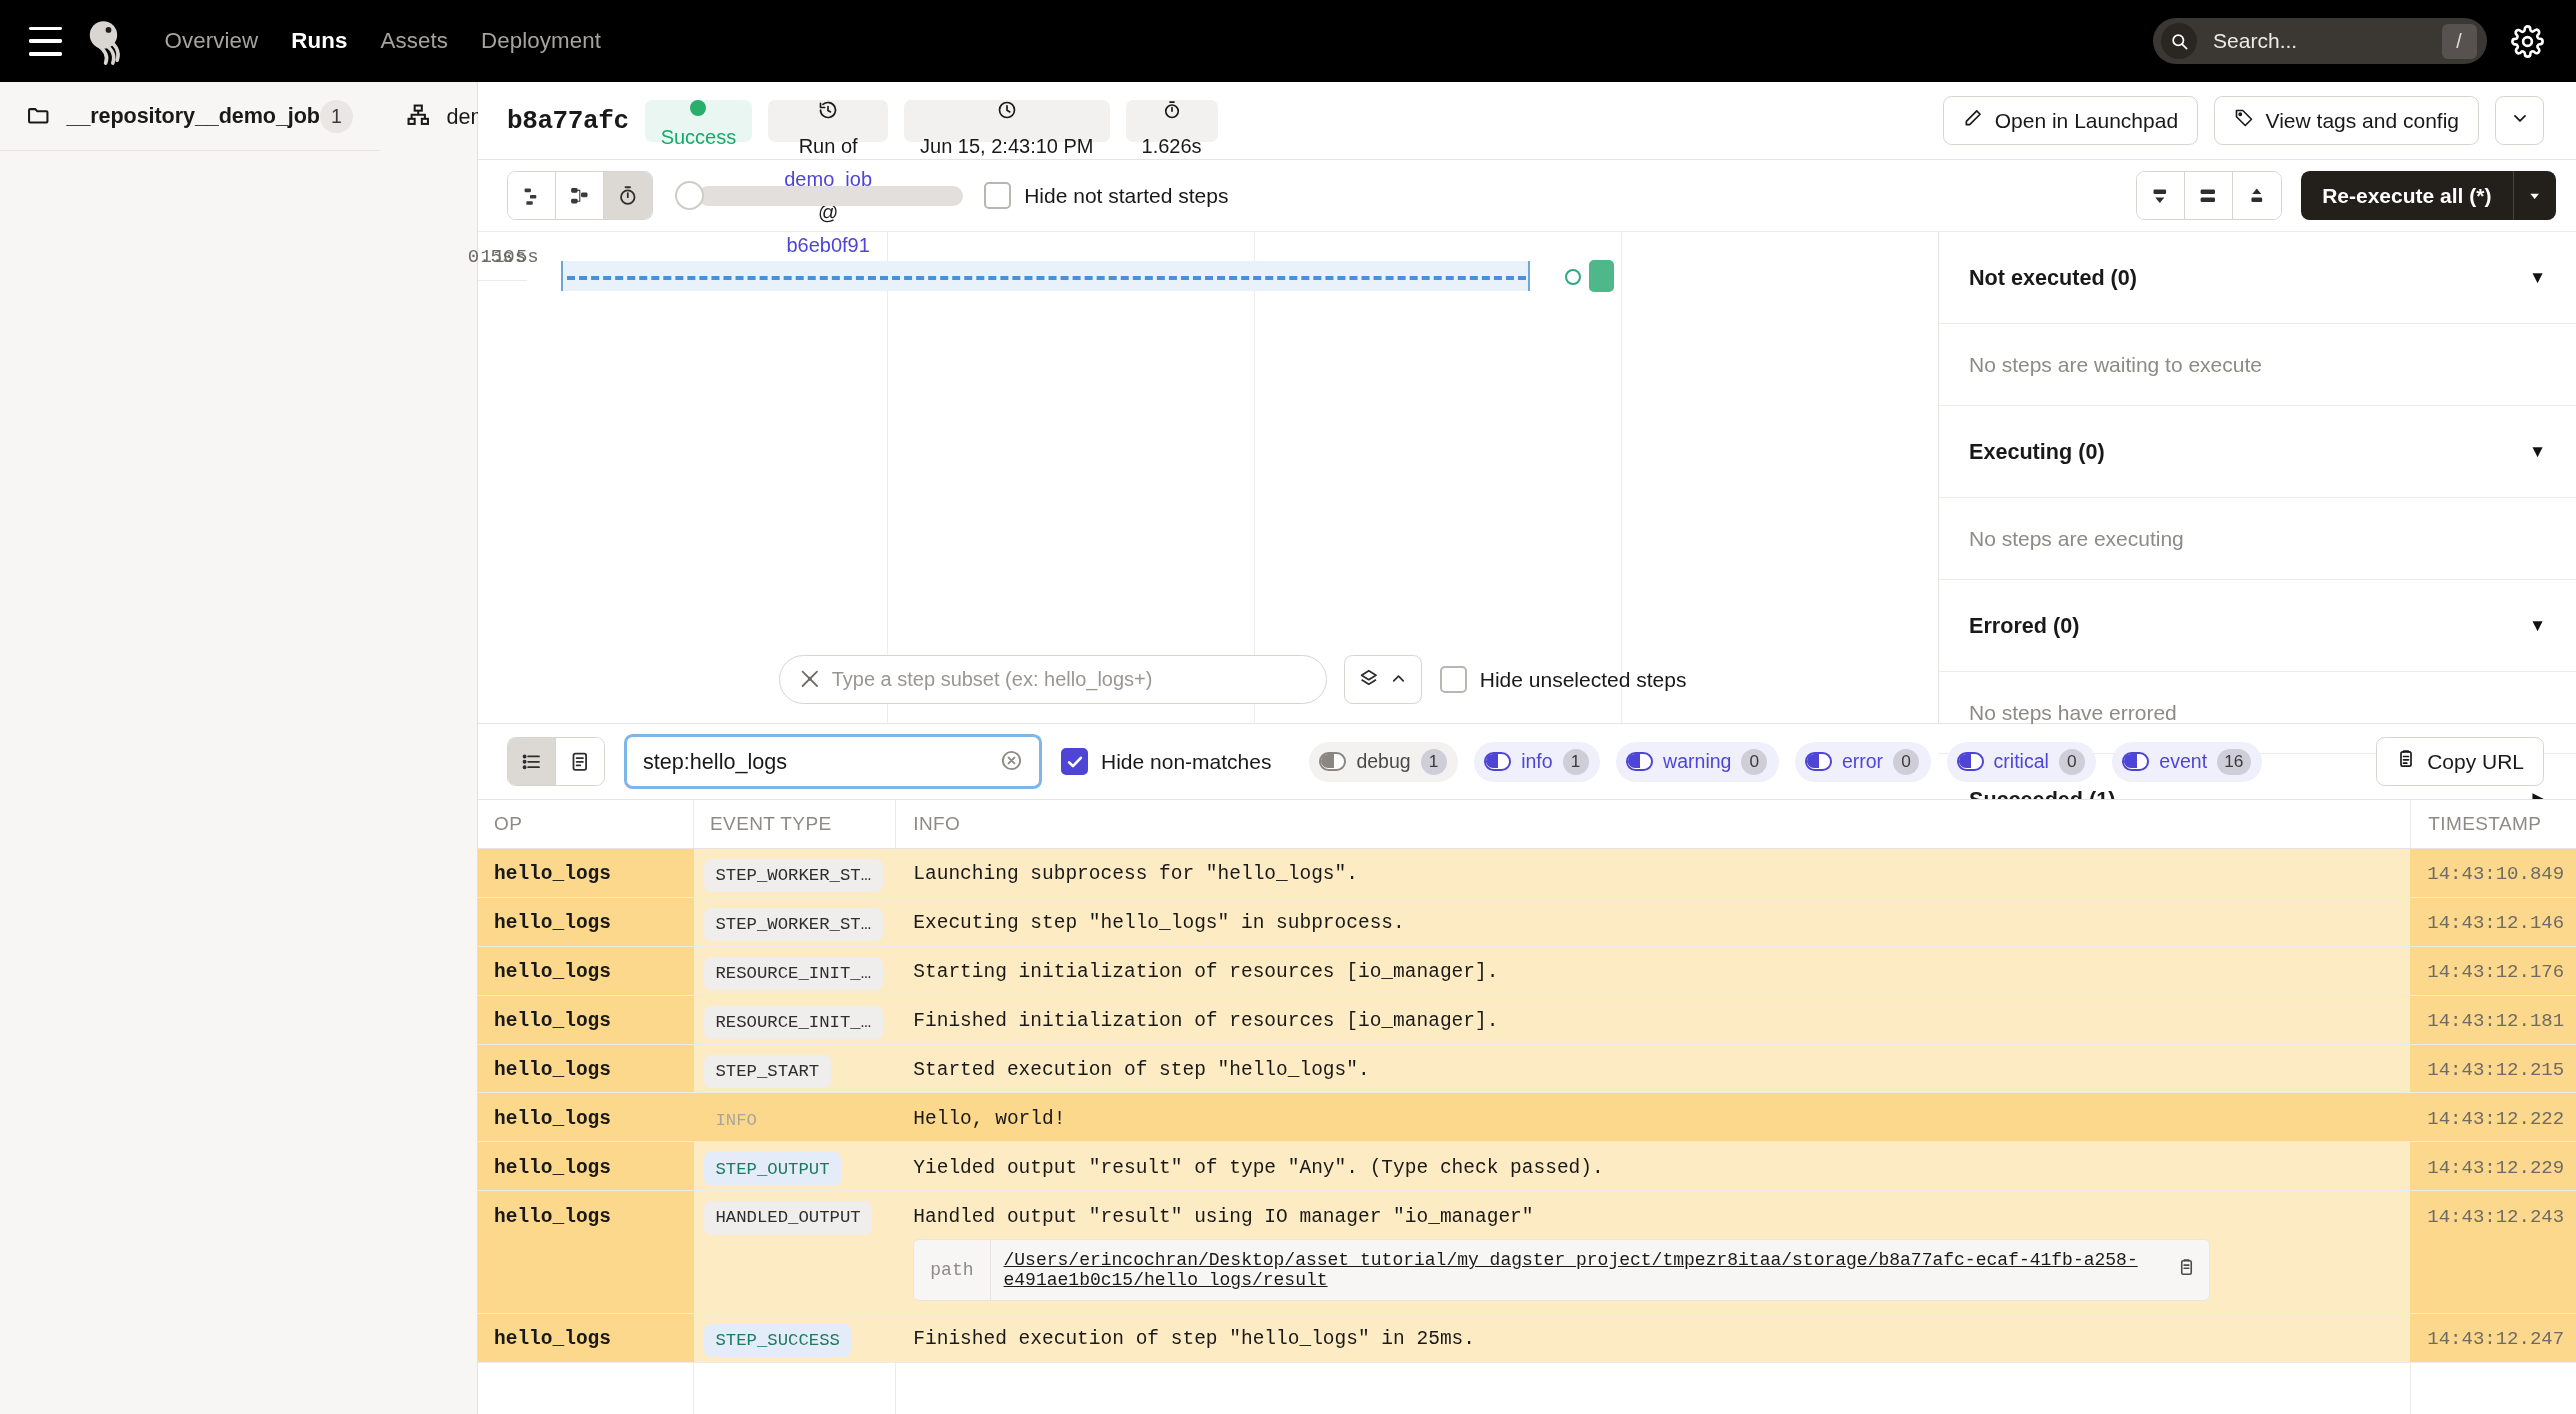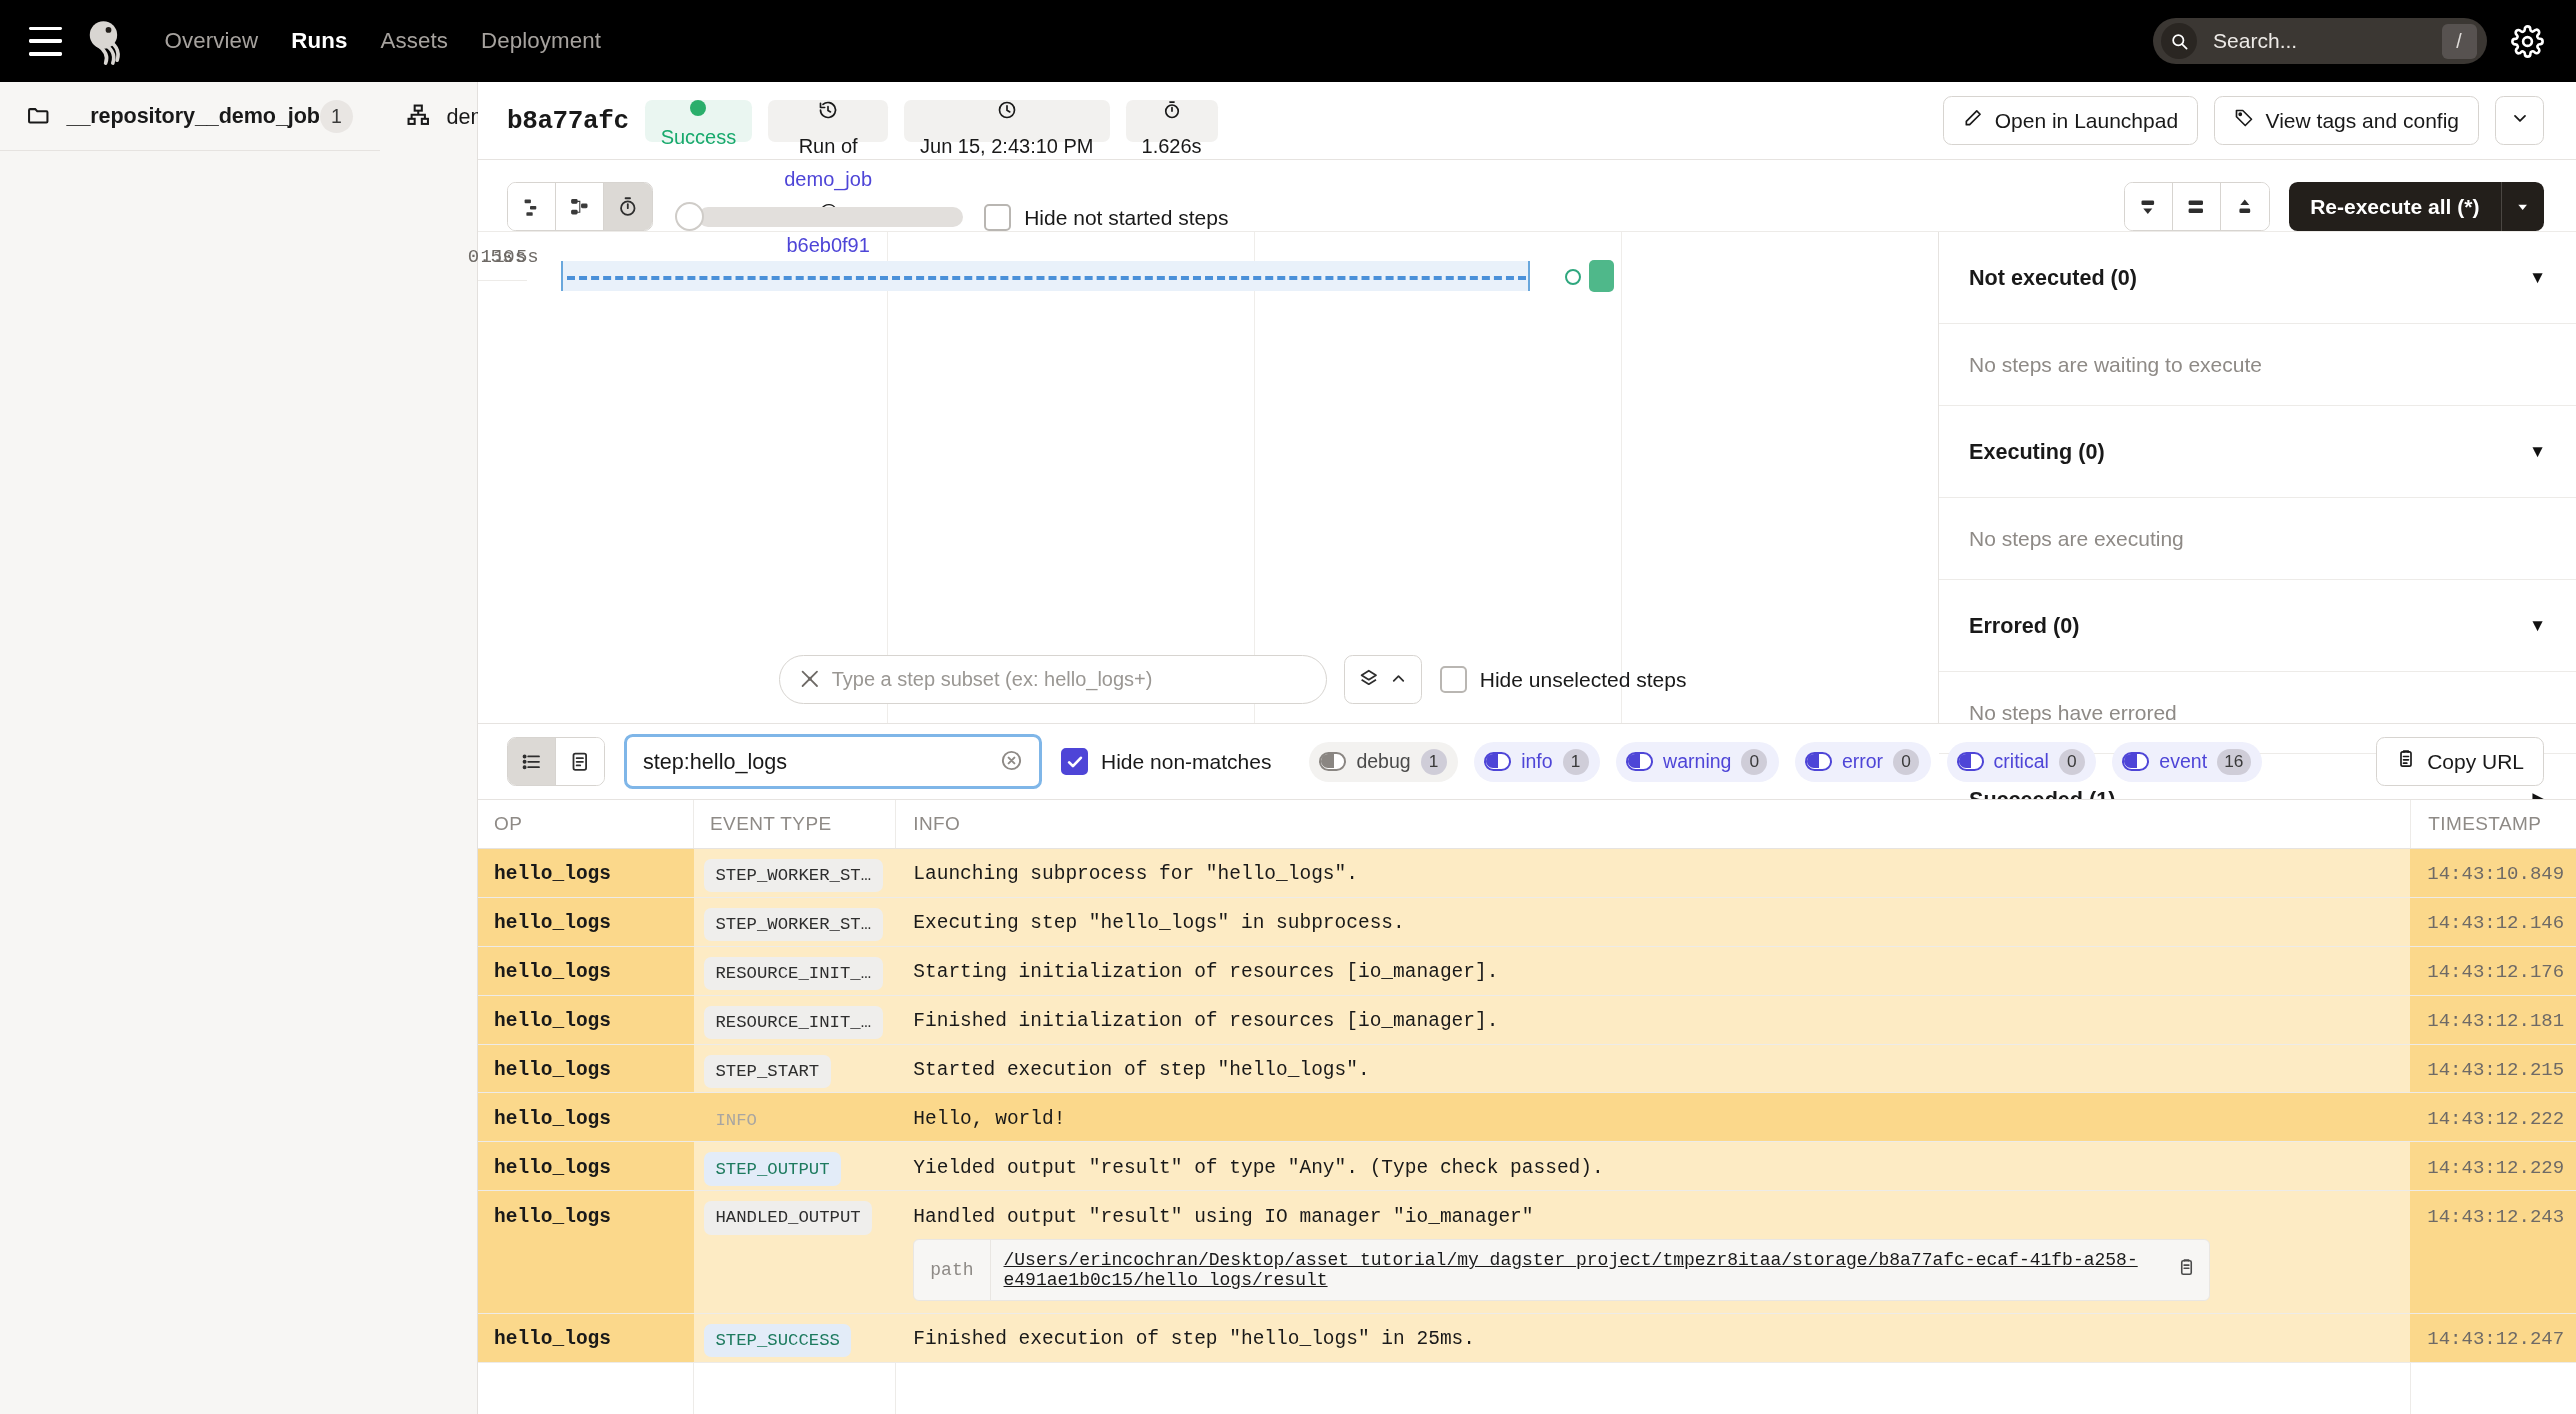--- a/index.html
+++ b/index.html
@@ -74,22 +74,22 @@
     flex: 0 0 16px; }
   .chip a { color: #4E45D7; text-decoration: none; }
   .runhead-right { margin-left: auto; display: flex; align-items: center; gap: 16px; }
   .btn { display: flex; align-items: center; gap: 11.5px; height: 49px;
     border: 1.4px solid #D7D4D0; border-radius: 8.6px; background: #fff;
     padding: 0 19px; font-size: 21px; cursor: pointer; color: #191919;
     white-space: nowrap; }
   .btn-sq { width: 49px; justify-content: center; padding: 0; }
 
   
-  .gantt-toolbar { height: 72px; flex: 0 0 72px; display: flex; align-items: flex-end;
-    padding: 0 32px 0 29px; gap: 21.6px; border-bottom: 1.4px solid #EDEBE8; }
+  .gantt-toolbar { height: 72px; flex: 0 0 72px; display: flex; align-items: center;
+    padding: 0 20px 0 29px; gap: 21.6px; border-bottom: 1.4px solid #EDEBE8; }
   .segmented { display: flex; border: 1.4px solid #D7D4D0; border-radius: 8.6px;
     overflow: hidden; height: 49px; }
   .seg { width: 48px; display: flex; align-items: center; justify-content: center;
     border-right: 1.4px solid #D7D4D0; cursor: pointer; background: #fff; }
   .seg:last-child { border-right: 0; }
   .seg.active { background: #DCD9D5; }
   .slider { display: flex; align-items: center; width: 288px; }
   .slider-track { height: 20px; background: #E2DFDC; border-radius: 720px;
     flex: 1; margin-left: -5.8px; }
   .slider-thumb { width: 29px; height: 29px; border-radius: 50%; background: #fff;

